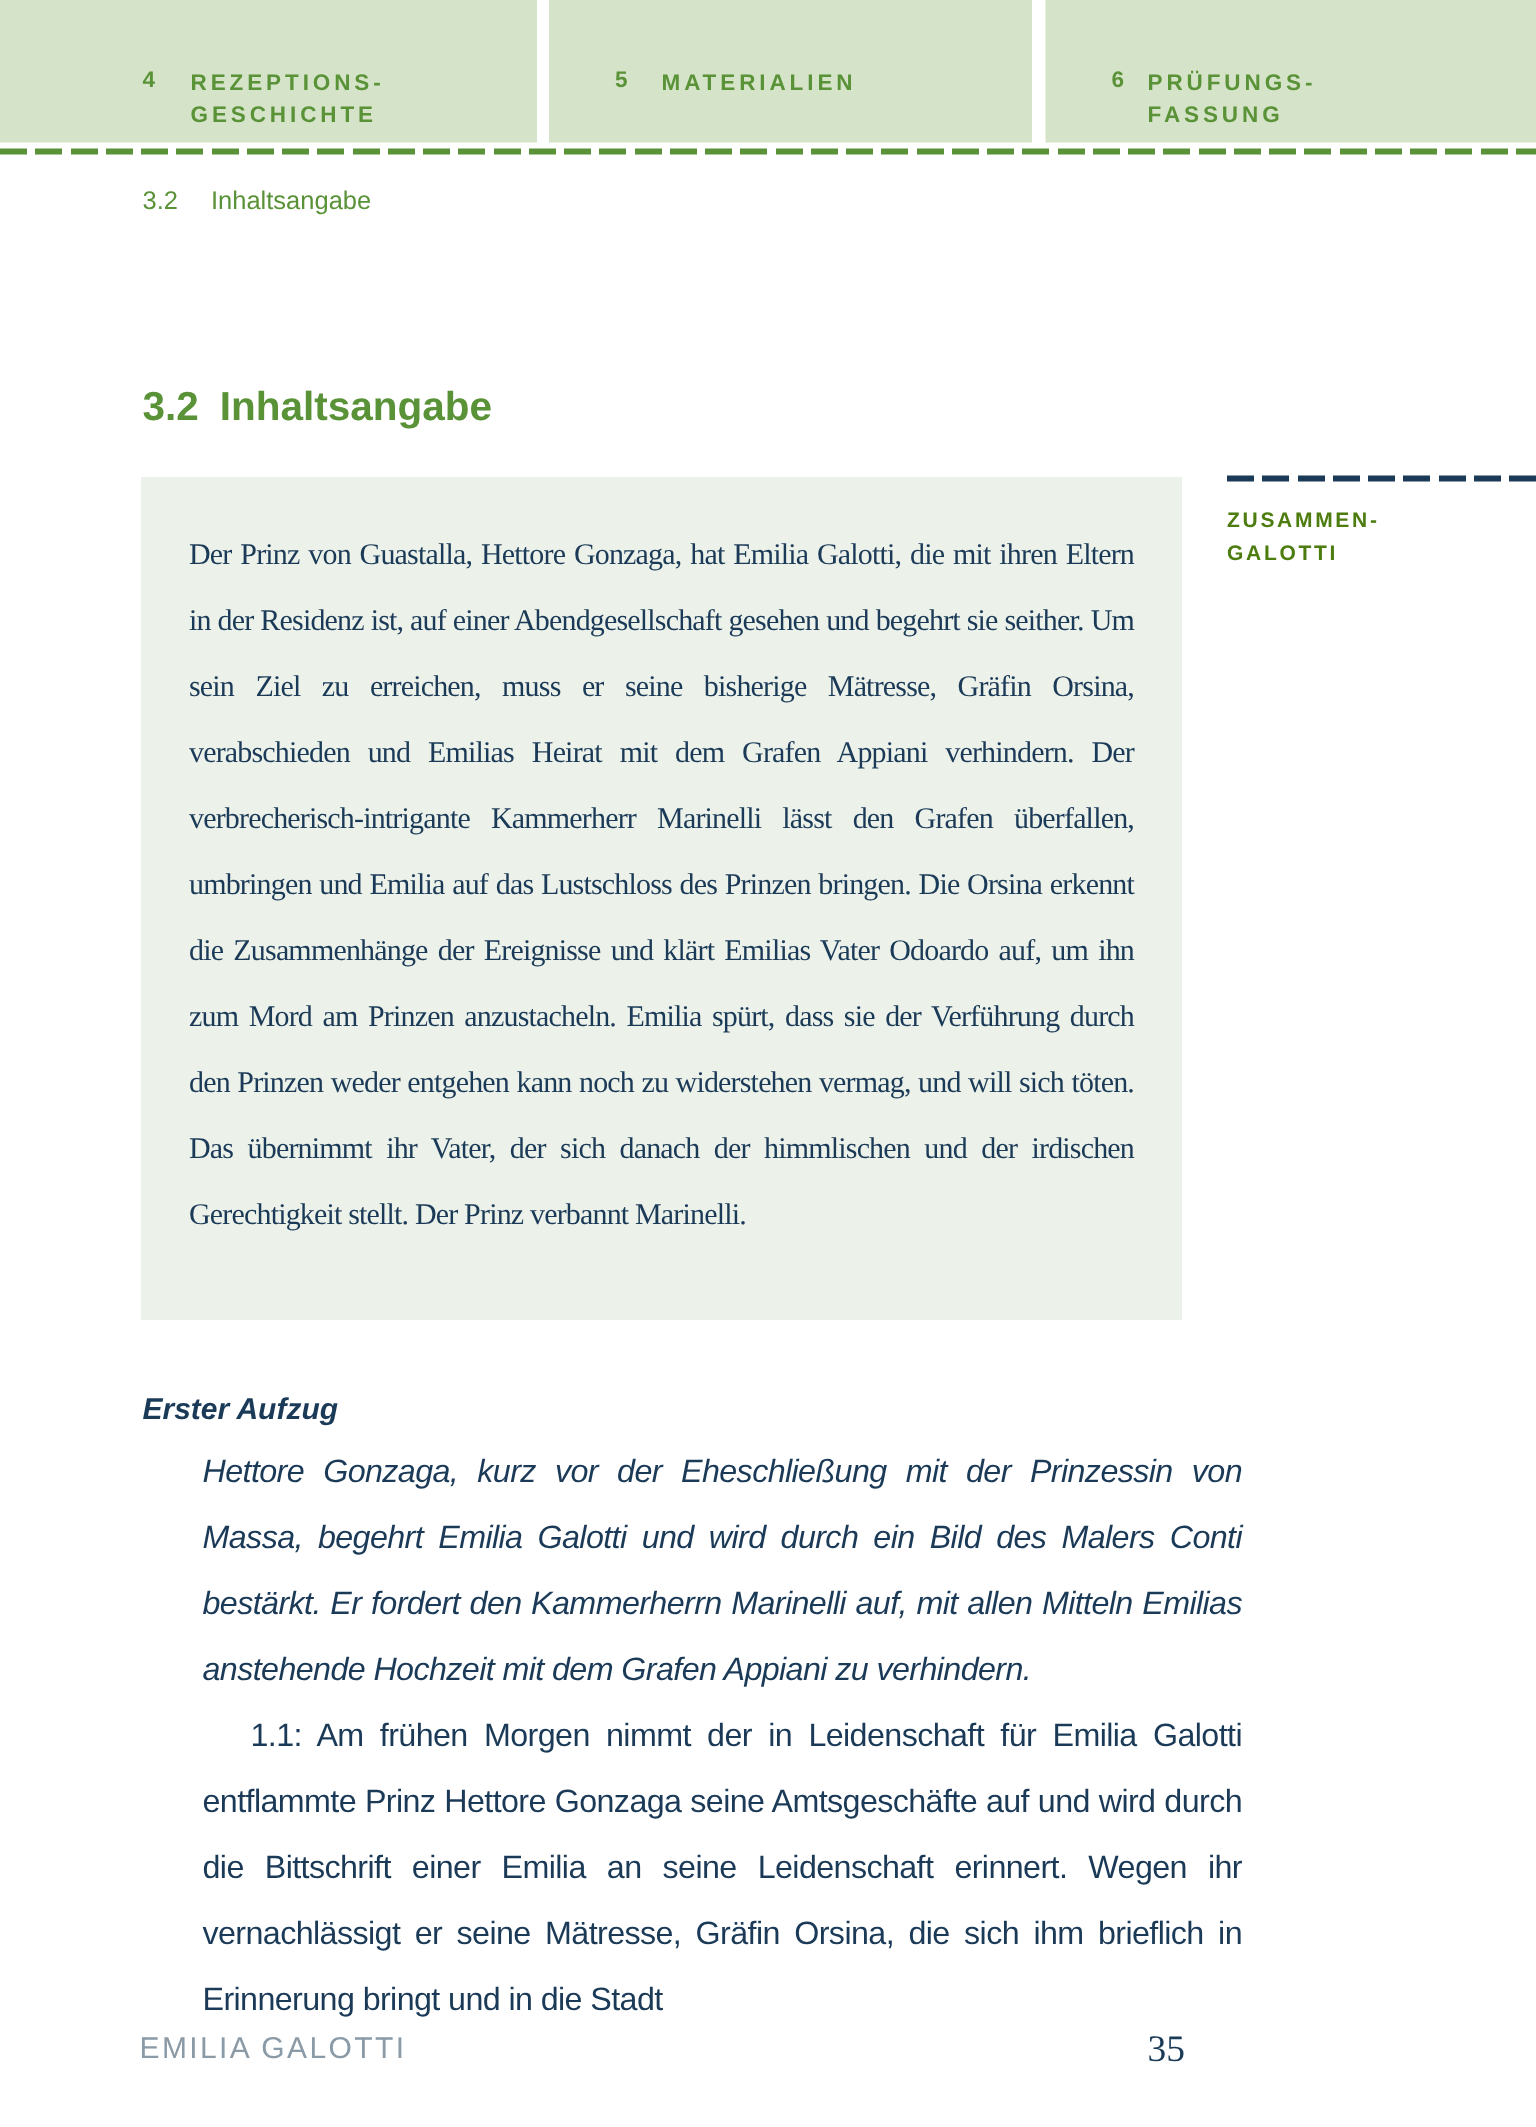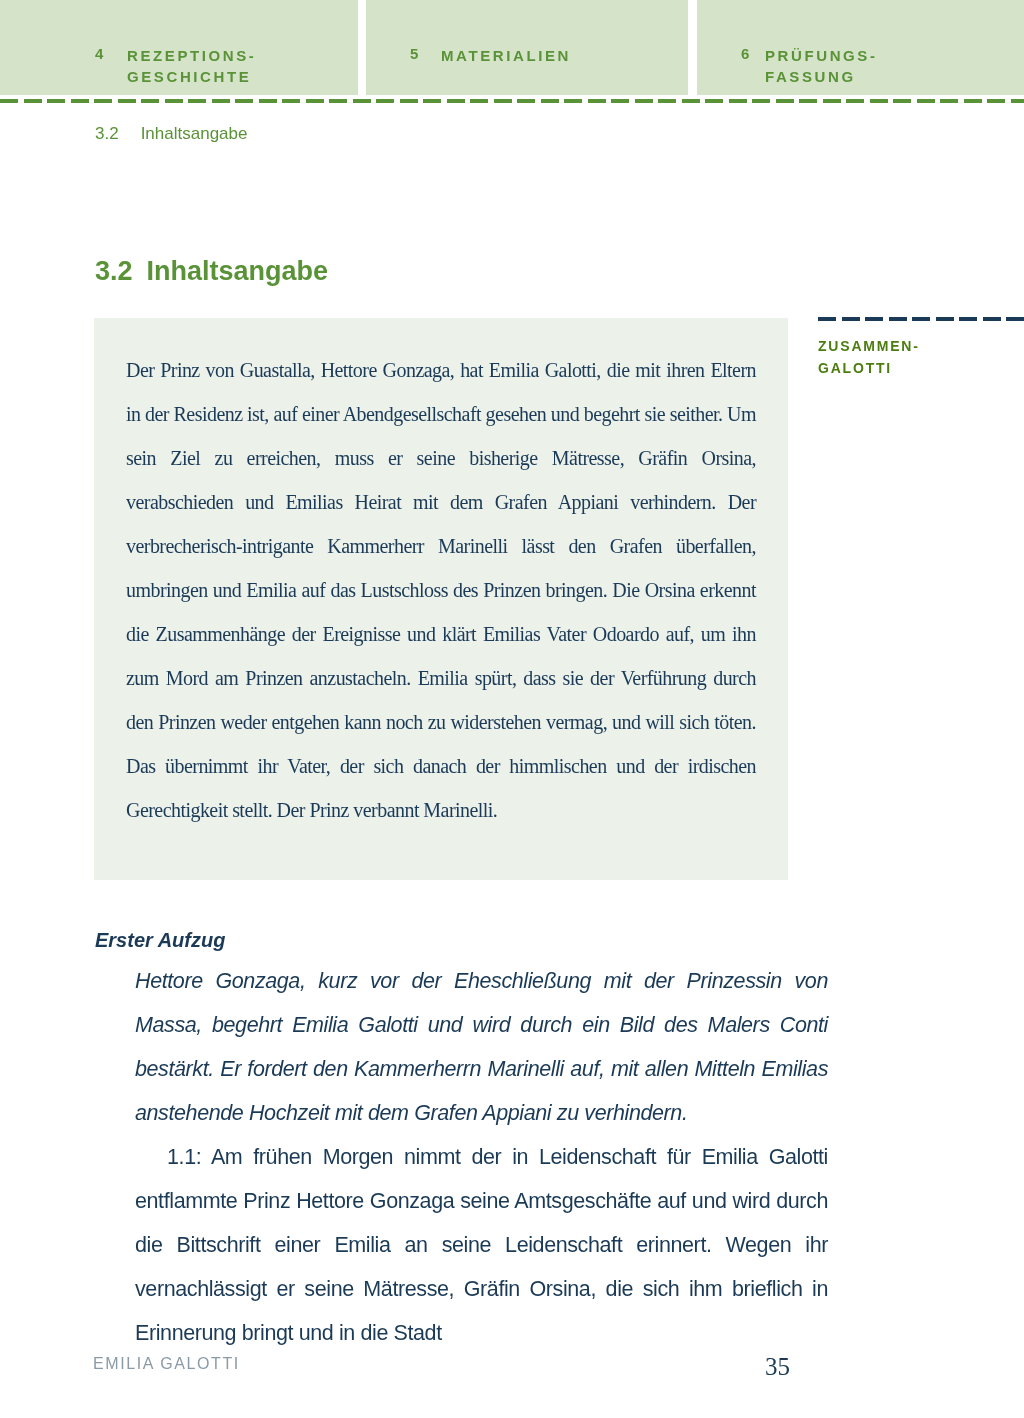--- a/index.html
+++ b/index.html
@@ -66,21 +66,21 @@
     }
     .act-body {
       position: absolute; left: 95px; top: 959px; width: 693px;
       font-family: Liberation Sans, sans-serif; font-size: 21.5px; line-height: 44px;
       color: #1b3a57; text-align: justify; letter-spacing: -0.4px; margin-left: 40px;
     }
     .act-intro { font-style: italic; margin: 0; }
     .act-para { margin: 0; text-indent: 32px; }
     .footer-title {
       position: absolute; left: 93px; top: 1355px;
-      font-family: "Liberation Sans", sans-serif; font-size: 16px; letter-spacing: 1.6px;
+      font-family: "Liberation Sans", sans-serif; font-size: 20px; letter-spacing: 1.6px;
       color: #8a9aa6;
     }
     .page-number {
       position: absolute; left: 765px; top: 1353px;
       font-family: "Liberation Serif", serif; font-size: 25px; color: #1b3a57;
     }
   </style>
 </head>
 <body>
 

